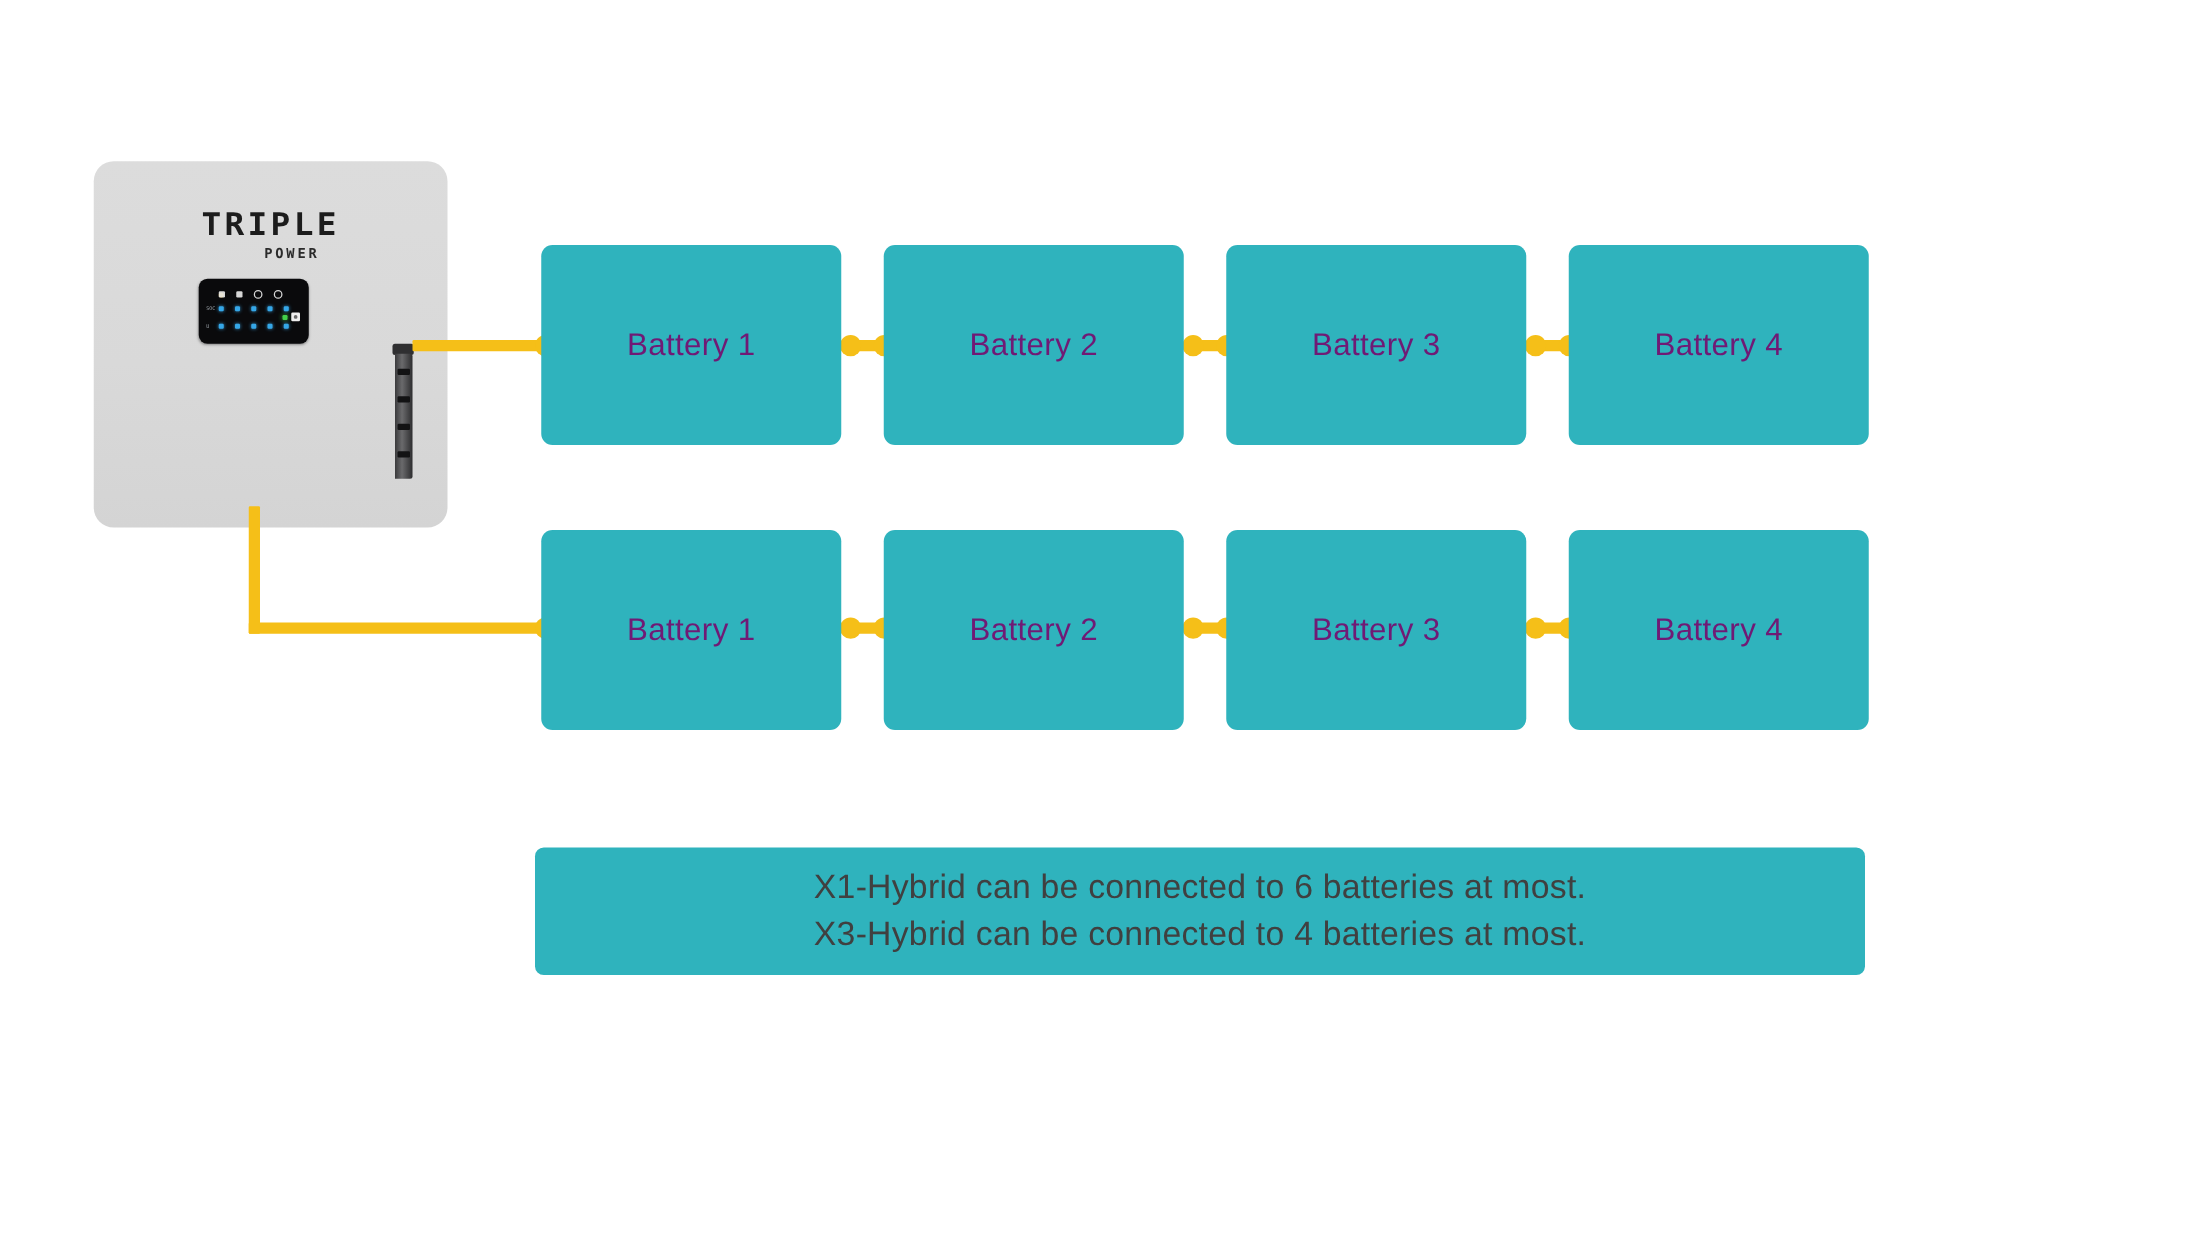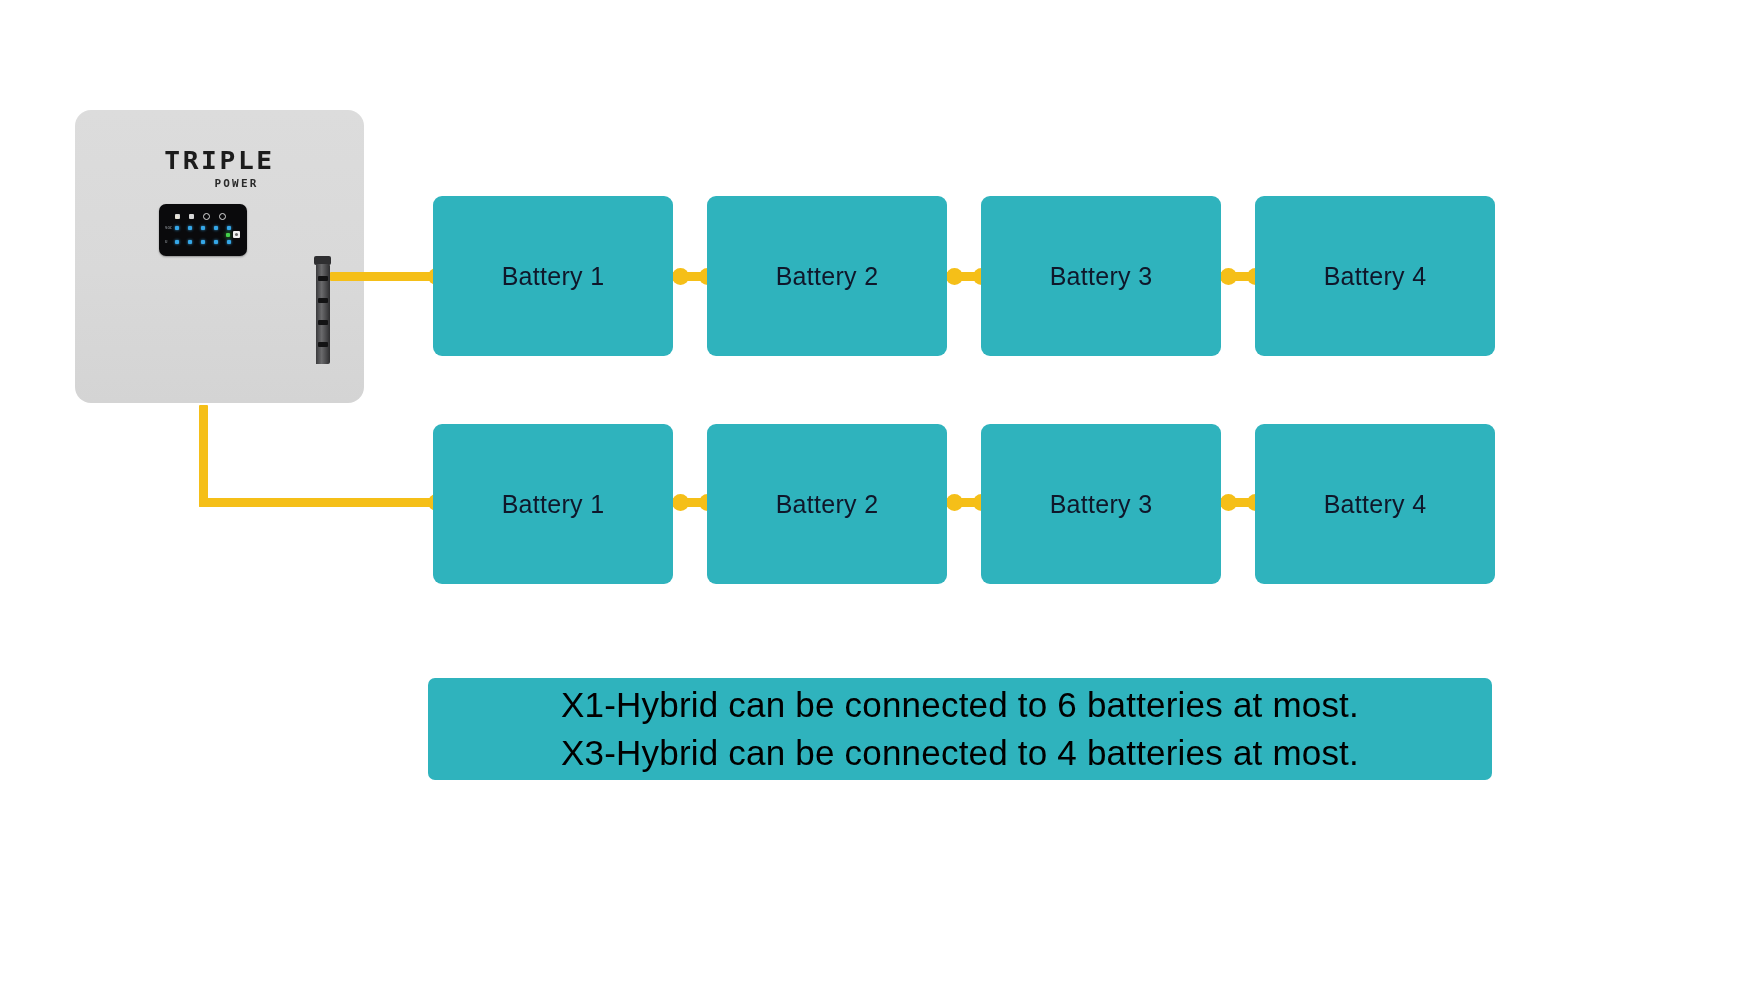--- a/index.html
+++ b/index.html
@@ -19,25 +19,26 @@
     left: 0; top: 0;
     width: 1750px;
     height: 1000px;
     background: #ffffff;
   }
 
   
   .inverter {
     position: absolute;
     left: 75px;
-    top: 110px;
-    width: 289px;
+    top: 129px;
+    width: 251px;
     height: 293px;
     background: linear-gradient(180deg, #dcdcdc 0%, #d9d9d9 55%, #d4d4d4 100%);
     border-radius: 16px;
+    padding-left: 32px;
   }
   .inverter-logo {
     position: absolute;
     left: 0;
     top: 38px;
     width: 100%;
     text-align: center;
   }
   .logo-main {
     display: block;
@@ -200,21 +201,21 @@
     position: absolute;
     width: 240px;
     height: 160px;
     background: #2fb3bd;
     border-radius: 9px;
     display: flex;
     align-items: center;
     justify-content: center;
   }
   .battery-label {
-    color: #0f172a;
+    color: #701a75;
     font-size: 25px;
     font-weight: 400;
     letter-spacing: .3px;
     font-family: "Liberation Sans", sans-serif;
   }
 
   
   .caption-box {
     position: absolute;
     left: 428px;
@@ -223,22 +224,22 @@
     height: 102px;
     background: #2fb3bd;
     border-radius: 7px;
     display: flex;
     flex-direction: column;
     align-items: center;
     justify-content: center;
     gap: 2px;
   }
   .caption-line {
-    color: #000000;
-    font-size: 35px;
+    color: #404040;
+    font-size: 27px;
     line-height: 1.32;
     letter-spacing: .2px;
     white-space: nowrap;
     font-family: "Liberation Sans", sans-serif;
   }
 </style>
 </head>
 <body>
 
 <div id="stage">

